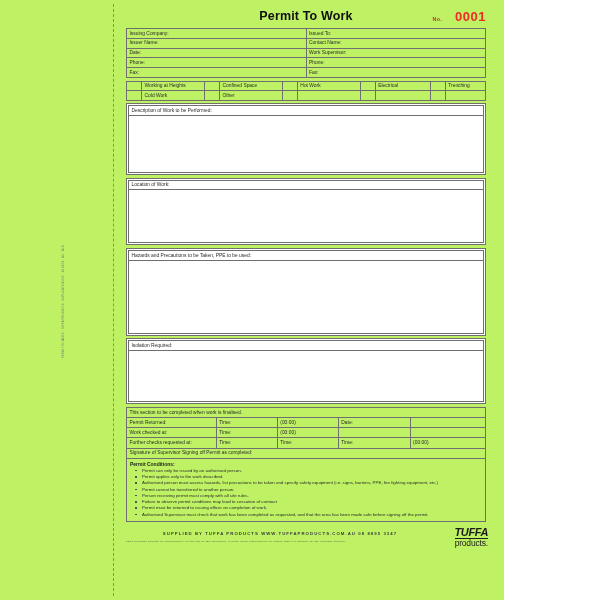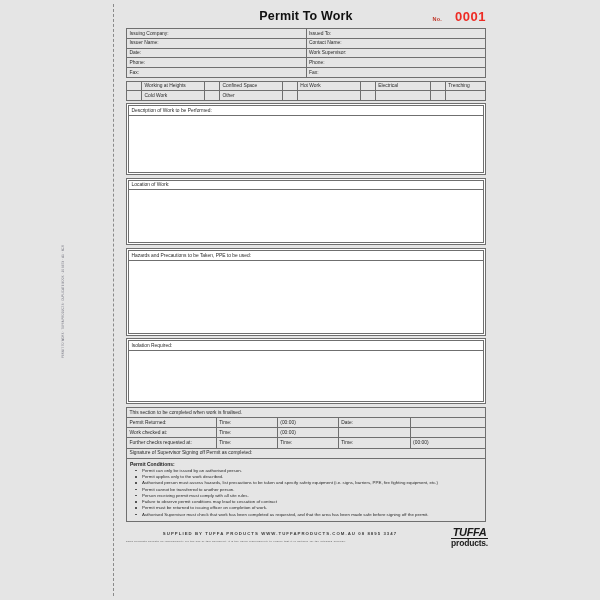--- a/index.html
+++ b/index.html
@@ -12,23 +12,23 @@
     height: 600px;
     font-family: "Liberation Sans", sans-serif;
     color: #1a1a1a;
     overflow: hidden;
     position: relative;
   }
 
   #page {
     position: absolute;
     left: 0; top: 0;
-    width: 600px;
+    width: 504px;
     height: 600px;
-    background: #e5e5e5;
+    background: #bef264;
   }
 
   
   .perf {
     position: absolute;
     left: 113px;
     top: 4px;
     width: 0;
     height: 592px;
     border-left: 1px dashed #8a8a8a;
@@ -239,21 +239,21 @@
   }
   .logo .l1 {
     font-size: 11px;
     font-weight: bold;
     font-style: italic;
     letter-spacing: -0.4px;
     color: #1b1b1b;
   }
   .logo .l2 {
     font-size: 8.5px;
-    font-weight: bold;
+    font-weight: normal;
     color: #1b1b1b;
     letter-spacing: -0.2px;
     margin-top: -1px;
   }
   .logo .bar {
     height: 1.4px;
     background: #1b1b1b;
     margin-bottom: 1px;
   }
 </style>

